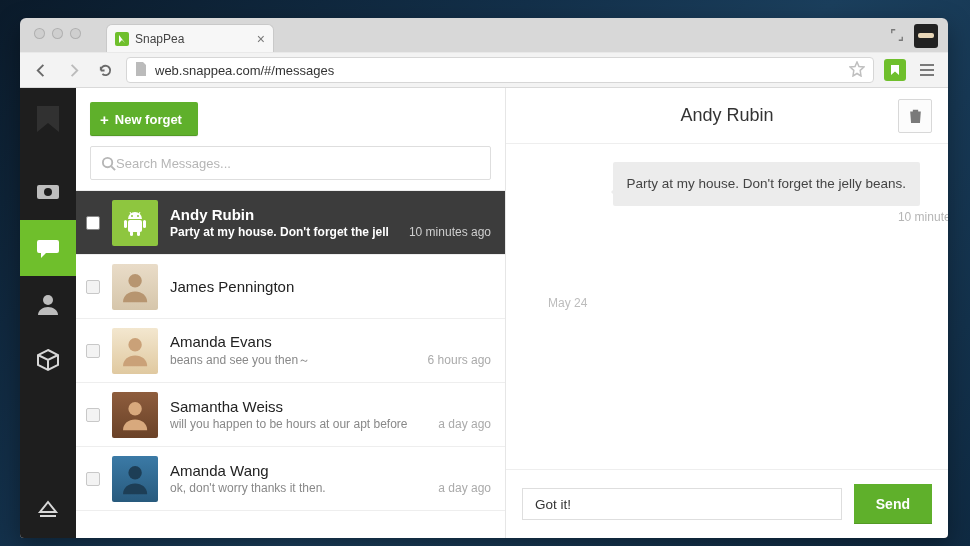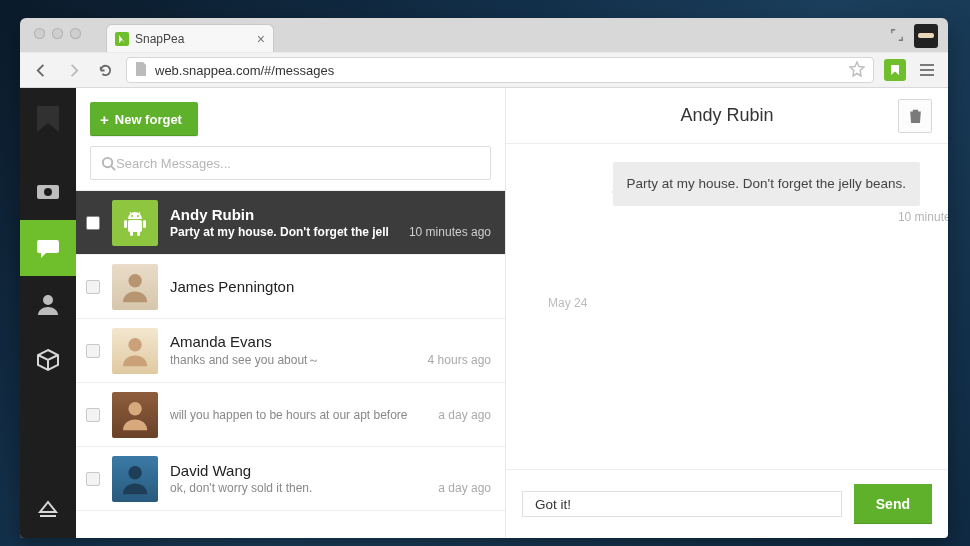--- a/index.html
+++ b/index.html
@@ -125,21 +125,21 @@
   .bubble::before{
     content:""; position:absolute; left:-8px; bottom:8px;
     border:6px solid transparent; border-right-color:#ececec;
   }
   .msg-time { align-self:flex-end; font-size:12px; color:#b5b5b5; margin-top:4px; margin-left:auto; transform:translateX(60px);}
 
   .composer {
     display:flex; gap:12px; padding:14px 16px; border-top:1px solid #eee; align-items:center;
   }
   .composer input{
-    flex:1; height:26px; border:1px solid #dedede; padding:0 12px; font-size:13.5px; color:#333; background:#fff;
+    flex:1; height:32px; border:1px solid #dedede; padding:0 12px; font-size:13.5px; color:#333; background:#fff;
   }
   .send {
     height:40px; padding:0 22px; background:#5fb02b; color:#fff; border:none; font-size:14px; font-weight:600; cursor:pointer;
     box-shadow: inset 0 -1px 0 rgba(0,0,0,.12);
   }
 </style>
 </head>
 <body>
 
 <div class="chrome">
@@ -304,54 +304,55 @@
           <span class="cb"></span>
           <div class="avatar av-amanda">
             <svg class="silh" viewBox="0 0 24 24">
                 <circle cx="12" cy="8" r="5" fill="#caa178"></circle>
                 <path d="M3 24c0-5 4-8 9-8s9 3 9 8z" fill="#caa178"></path>
               </svg>
           </div>
           <div class="tinfo">
             <span class="tname">Amanda Evans</span>
             <div class="trow2">
-              <span class="tprev">thanks and see you about～</span>
-              <span class="ttime">4 hours ago</span>
+              <span class="tprev">beans and see you then～</span>
+              <span class="ttime">6 hours ago</span>
             </div>
           </div>
         </div>
 
         <div class="thread">
           <span class="cb"></span>
           <div class="avatar av-sam">
             <svg class="silh" viewBox="0 0 24 24">
                 <circle cx="12" cy="8" r="5" fill="#d8a97d"></circle>
                 <path d="M3 24c0-5 4-8 9-8s9 3 9 8z" fill="#d8a97d"></path>
               </svg>
           </div>
           <div class="tinfo">
+            <span class="tname">Samantha Weiss</span>
             <div class="trow2">
               <span class="tprev">will you happen to be hours at our apt before</span>
               <span class="ttime">a day ago</span>
             </div>
           </div>
         </div>
 
         <div class="thread">
           <span class="cb"></span>
           <div class="avatar av-david">
             <svg class="silh" viewBox="0 0 24 24">
                 <circle cx="12" cy="8" r="5" fill="#1d3e56"></circle>
                 <path d="M3 24c0-5 4-8 9-8s9 3 9 8z" fill="#1d3e56"></path>
               </svg>
           </div>
           <div class="tinfo">
-            <span class="tname">David Wang</span>
+            <span class="tname">Amanda Wang</span>
             <div class="trow2">
-              <span class="tprev">ok, don't worry sold it then.</span>
+              <span class="tprev">ok, don't worry thanks it then.</span>
               <span class="ttime">a day ago</span>
             </div>
           </div>
         </div>
 
       </div>
     </div>
 
     <div class="convo">
       <div class="convo-head">

